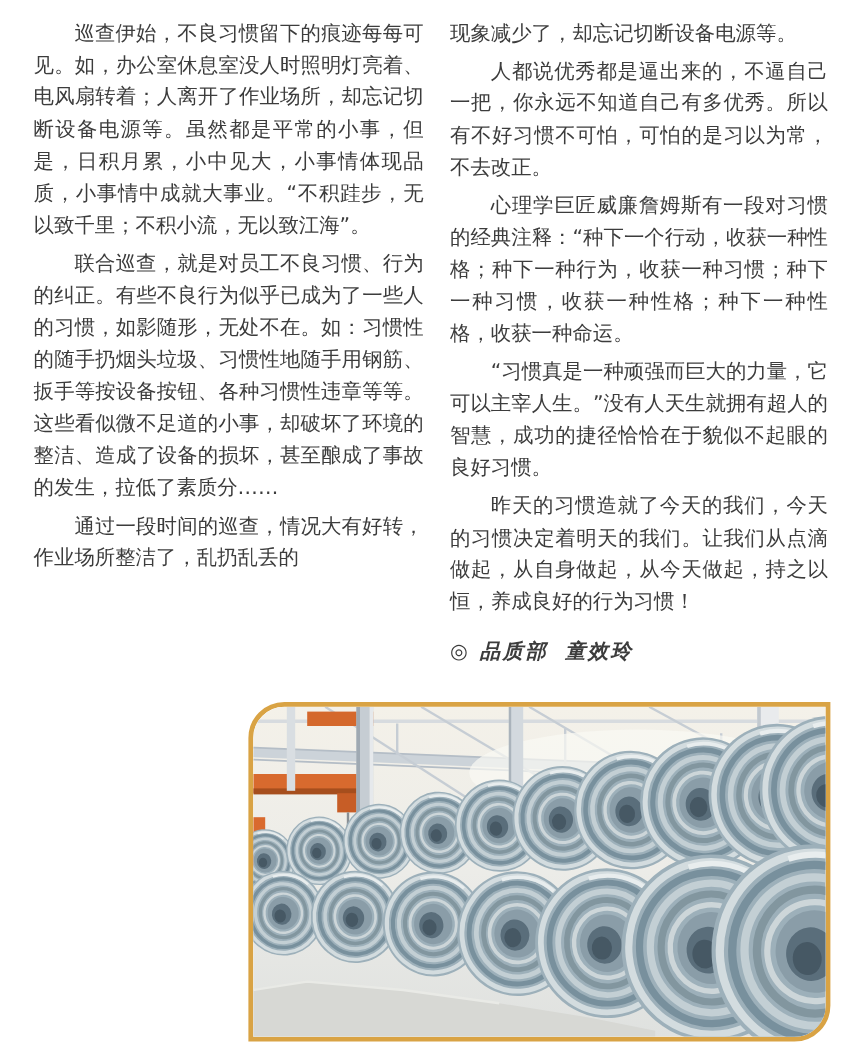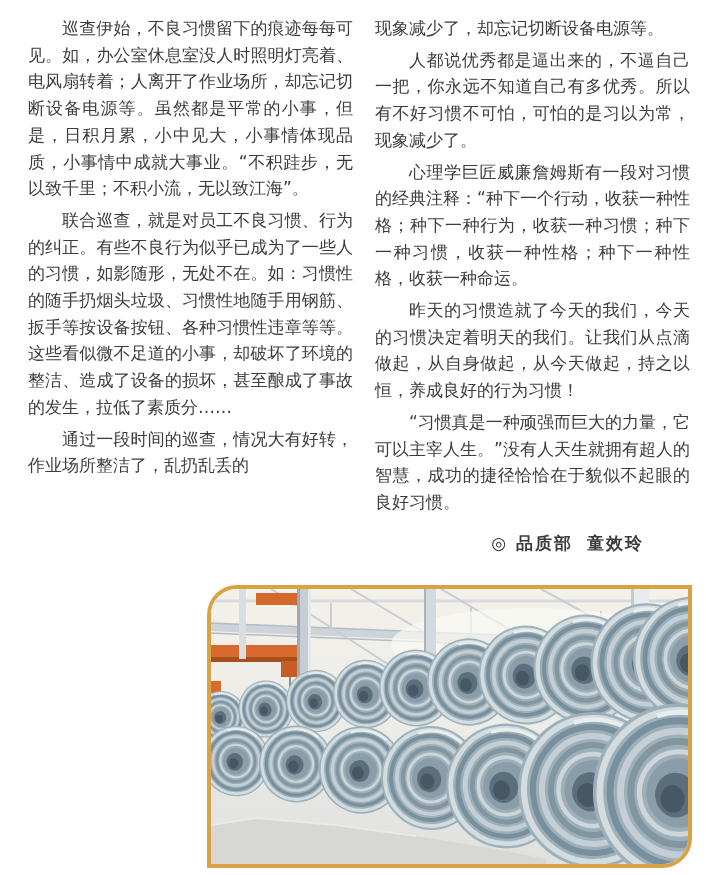--- a/index.html
+++ b/index.html
@@ -16,23 +16,24 @@
     text-align: justify; text-justify: inter-character;
   }
   .col-left  { left: 28px;  width: 325px; }
   .col-right { left: 375px; width: 315px; }
   .col p { margin: 0 0 5px 0; }
   .col p.indent { text-indent: 2em; }
   
   .sp-a { float: right; width: 0;     height: 544px; }
   .sp-b { float: right; clear: right; width: 162px; height: 330px; }
   .byline {
-    margin-top: 14px; text-align: right; padding-right: 46px;
+    margin-top: 14px; text-align: left; padding-right: 46px;
     font-weight: bold; font-size: 17px; letter-spacing: 2px;
     white-space: nowrap;
+    font-style: italic;
   }
   .byline .gap { display: inline-block; width: 14px; }
   .photo-frame {
     position: absolute; left: 207px; top: 585px;
     width: 485px; height: 283px; box-sizing: border-box;
     border: 4px solid #D9A344;
     border-radius: 30px 0 30px 0;
     background: #fff; overflow: hidden;
   }
   .photo-frame svg { display: block; }
@@ -43,24 +44,24 @@
 <div class="col col-left">
   <div class="sp-a"></div>
   <div class="sp-b"></div>
   <p class="indent">巡查伊始，不良习惯留下的痕迹每每可见。如，办公室休息室没人时照明灯亮着、电风扇转着；人离开了作业场所，却忘记切断设备电源等。虽然都是平常的小事，但是，日积月累，小中见大，小事情体现品质，小事情中成就大事业。“不积跬步，无以致千里；不积小流，无以致江海”。</p>
   <p class="indent">联合巡查，就是对员工不良习惯、行为的纠正。有些不良行为似乎已成为了一些人的习惯，如影随形，无处不在。如：习惯性的随手扔烟头垃圾、习惯性地随手用钢筋、扳手等按设备按钮、各种习惯性违章等等。这些看似微不足道的小事，却破坏了环境的整洁、造成了设备的损坏，甚至酿成了事故的发生，拉低了素质分……</p>
   <p class="indent">通过一段时间的巡查，情况大有好转，作业场所整洁了，乱扔乱丢的</p>
 </div>
 
 <div class="col col-right">
   <p>现象减少了，却忘记切断设备电源等。</p>
-  <p class="indent">人都说优秀都是逼出来的，不逼自己一把，你永远不知道自己有多优秀。所以有不好习惯不可怕，可怕的是习以为常，现象减少了。</p>
+  <p class="indent">人都说优秀都是逼出来的，不逼自己一把，你永远不知道自己有多优秀。所以有不好习惯不可怕，可怕的是习以为常，不去改正。</p>
   <p class="indent">心理学巨匠威廉詹姆斯有一段对习惯的经典注释：“种下一个行动，收获一种性格；种下一种行为，收获一种习惯；种下一种习惯，收获一种性格；种下一种性格，收获一种命运。</p>
+  <p class="indent">“习惯真是一种顽强而巨大的力量，它可以主宰人生。”没有人天生就拥有超人的智慧，成功的捷径恰恰在于貌似不起眼的良好习惯。</p>
   <p class="indent">昨天的习惯造就了今天的我们，今天的习惯决定着明天的我们。让我们从点滴做起，从自身做起，从今天做起，持之以恒，养成良好的行为习惯！</p>
-  <p class="indent">“习惯真是一种顽强而巨大的力量，它可以主宰人生。”没有人天生就拥有超人的智慧，成功的捷径恰恰在于貌似不起眼的良好习惯。</p>
   <div class="byline">
     <span>◎</span>
     <span>品质部</span><span class="gap"></span><span>童效玲</span>
   </div>
 </div>
 
 <div class="photo-frame">
   <svg width="477" height="275" viewBox="0 0 477 275" xmlns="http://www.w3.org/2000/svg">
     <defs>
       <linearGradient id="bgGrad" x1="0" y1="0" x2="0" y2="1">

